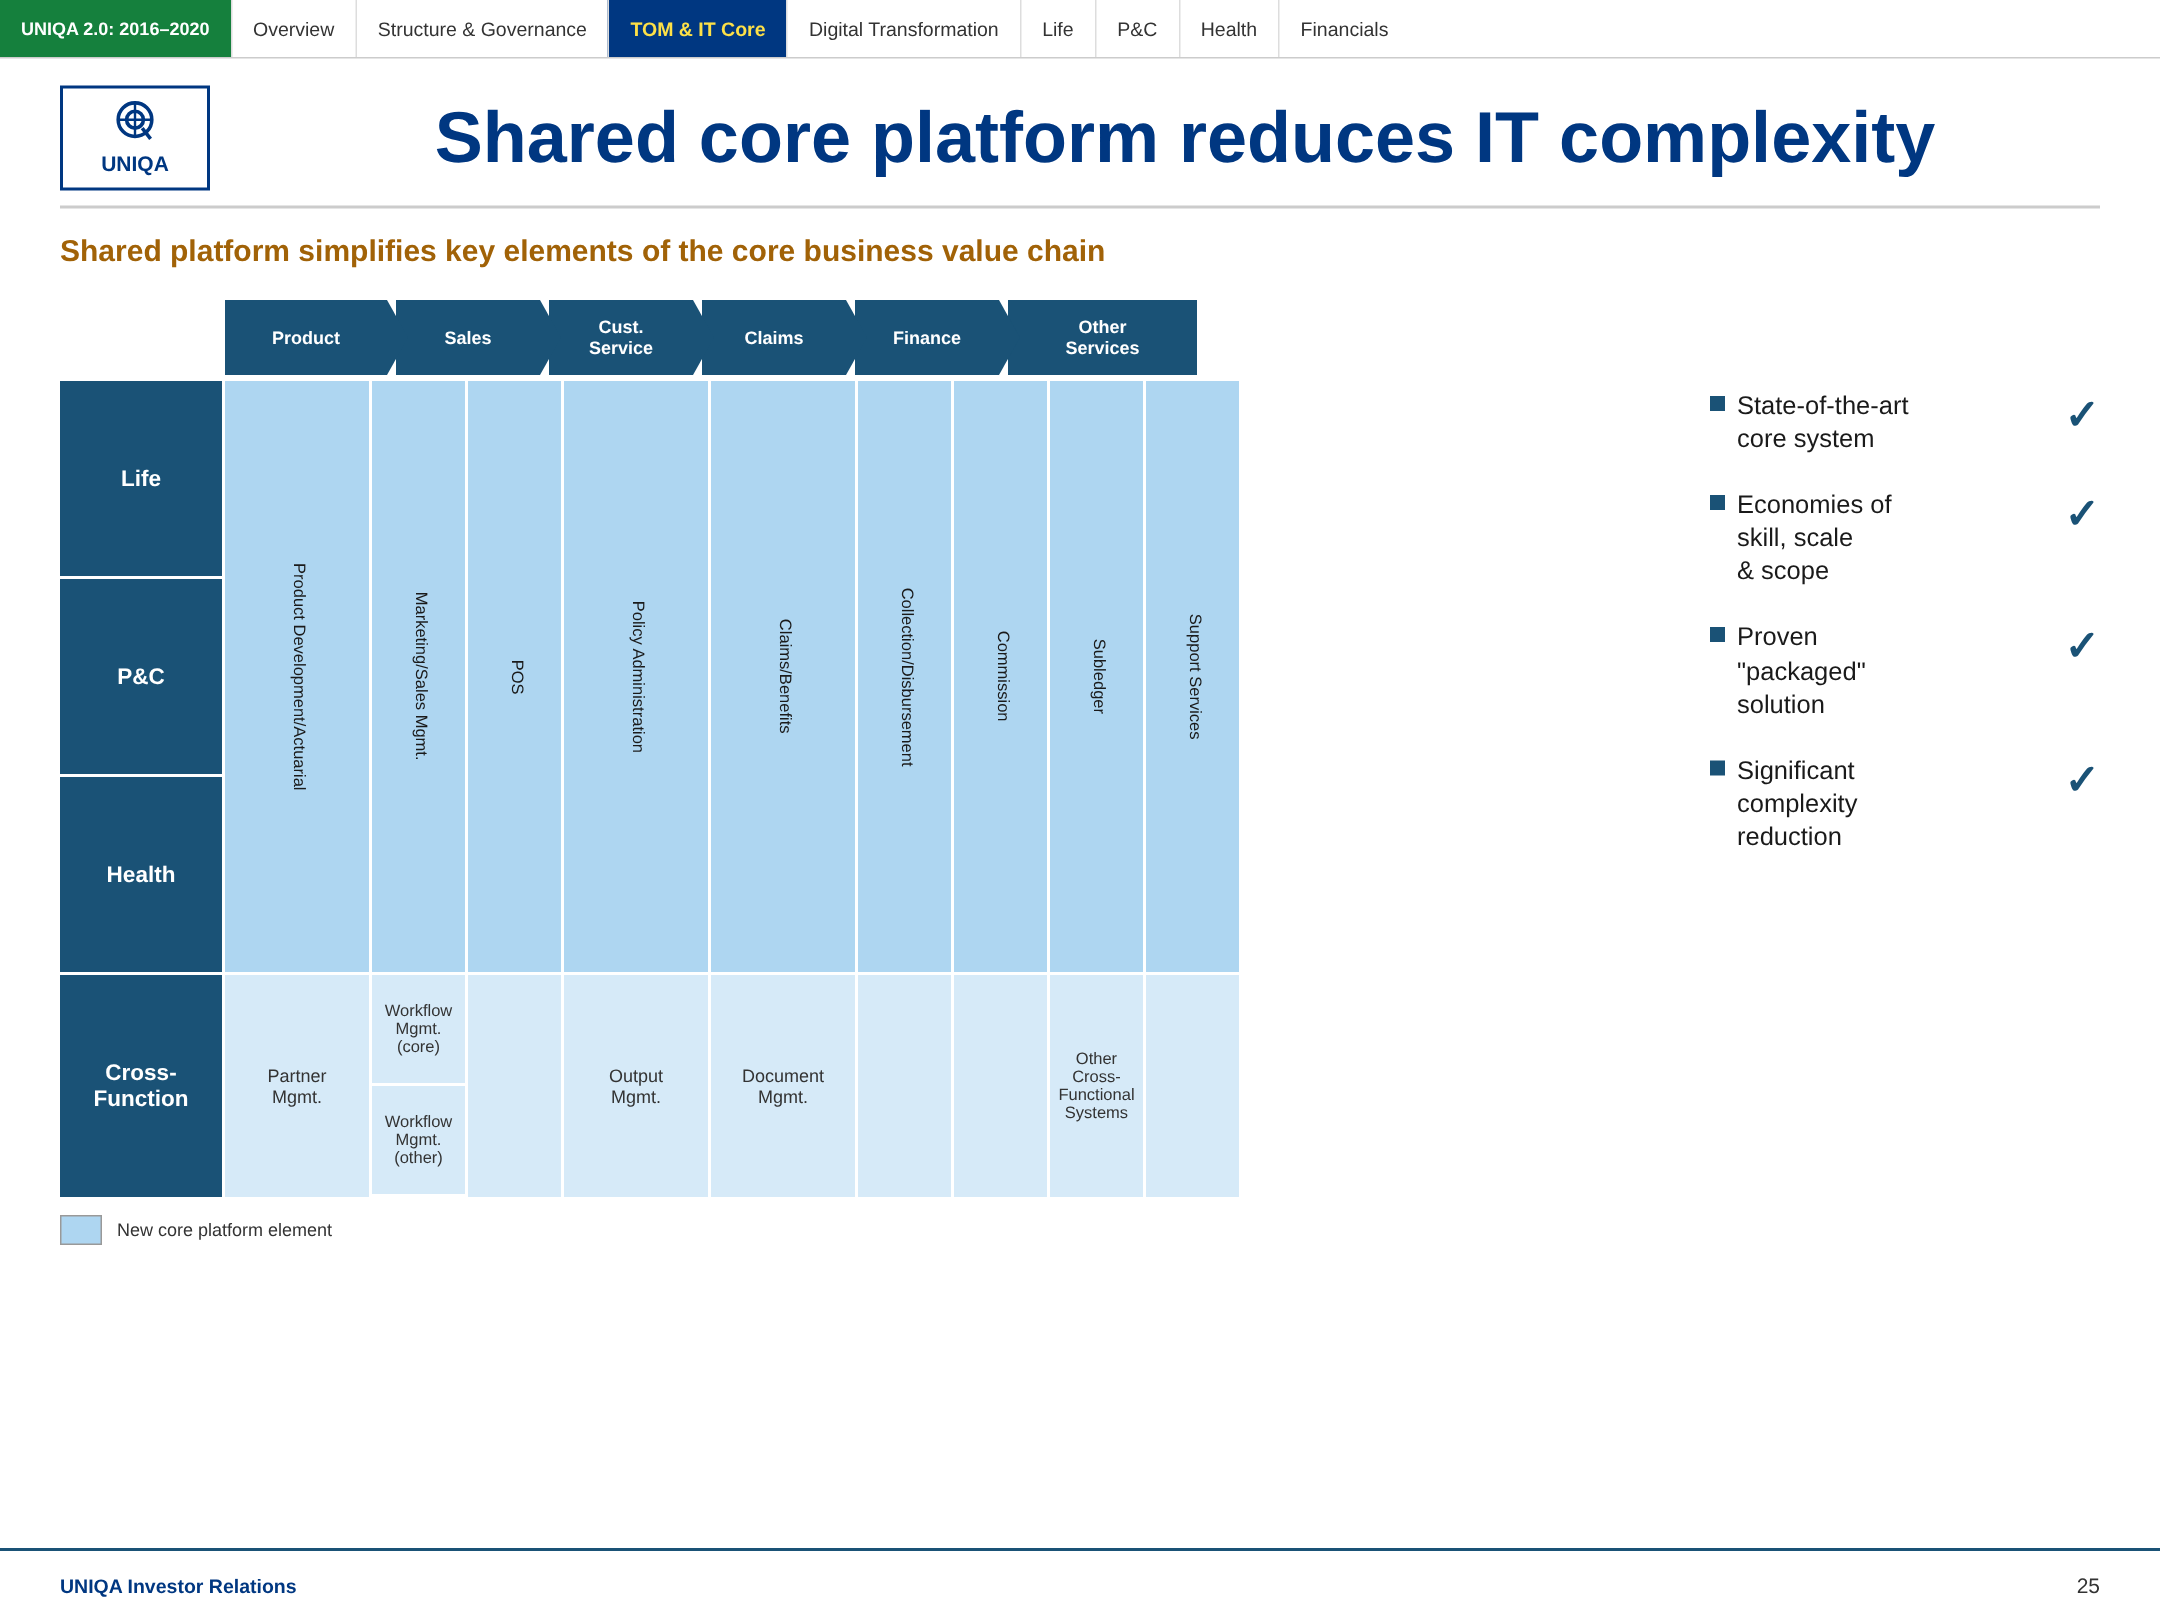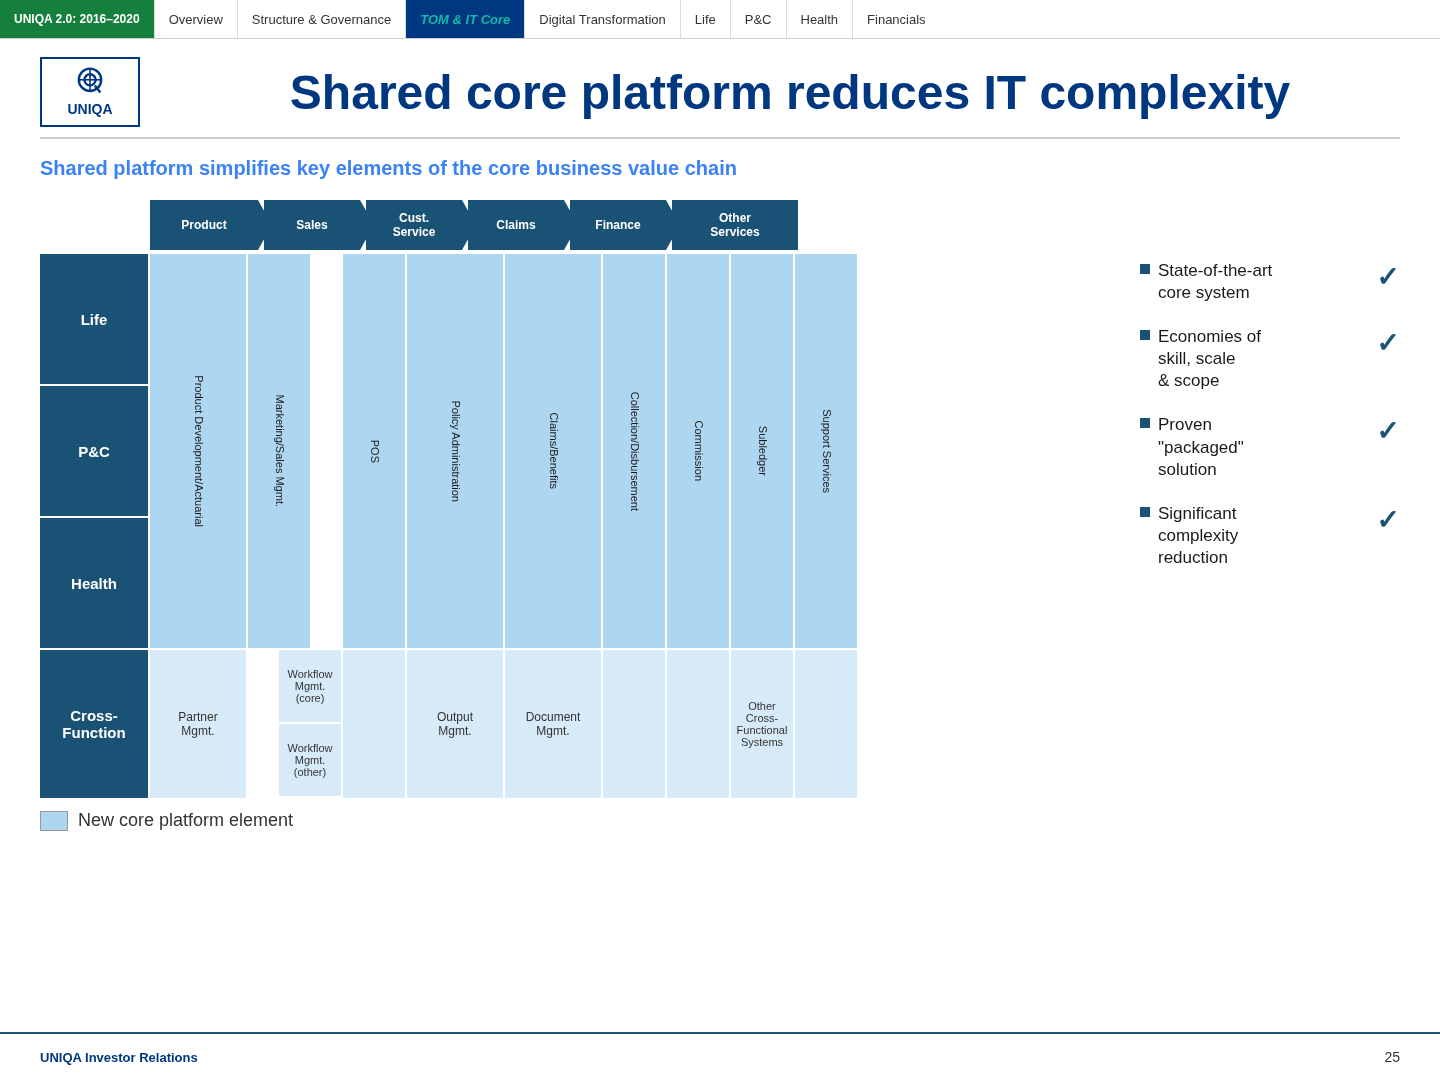--- a/index.html
+++ b/index.html
@@ -35,23 +35,22 @@
       font-size: 13px;
       display: flex;
       align-items: center;
       border-left: 1px solid #ddd;
       cursor: pointer;
       color: #333;
       white-space: nowrap;
     }
     .nav-item.active {
       background: #003781;
-      color: #14b8a6;
-      font-weight: bold;
-      font-style: italic;
+      color: #fde047;
+      font-weight: bold;
     }
 
     
     #main {
       padding: 18px 40px 10px 40px;
     }
 
     
     #header-row {
       display: flex;
@@ -89,21 +88,21 @@
     #divider {
       height: 2px;
       background: #ccc;
       margin-bottom: 18px;
     }
 
     
     #sub-title {
       font-size: 20px;
       font-weight: bold;
-      color: #3b82f6;
+      color: #a16207;
       margin-bottom: 20px;
     }
 
     
     #grid-area {
       display: flex;
       gap: 30px;
     }
 
     #left-section {
@@ -235,21 +234,20 @@
     .workflow-top, .workflow-bot {
       background: #d6eaf8;
       display: flex;
       align-items: center;
       justify-content: center;
       text-align: center;
       font-size: 11px;
       color: #333;
       padding: 4px;
       width: 62px;
-      margin-left: 31px;
     }
     .workflow-top { height: 72px; }
     .workflow-bot { height: 72px; }
 
     
     #right-section {
       width: 260px;
       flex-shrink: 0;
       padding-top: 60px;
     }
@@ -287,21 +285,21 @@
       margin-top: 12px;
       gap: 10px;
     }
     .legend-box {
       width: 28px;
       height: 20px;
       background: #aed6f1;
       border: 1px solid #999;
     }
     .legend-text {
-      font-size: 18px;
+      font-size: 12px;
       color: #333;
     }
 
     
     #footer {
       position: absolute;
       bottom: 0;
       left: 0;
       right: 0;
       height: 48px;

